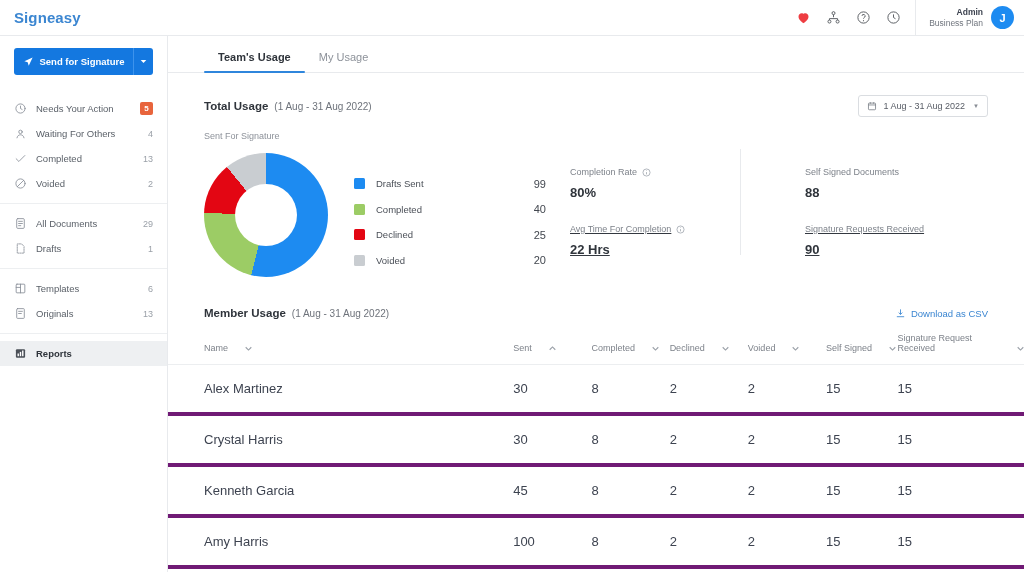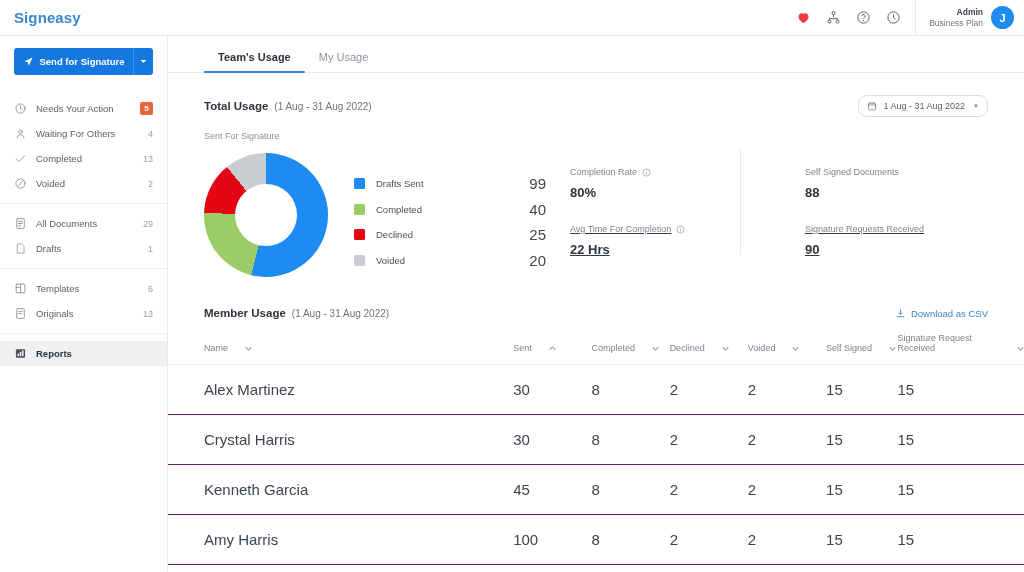--- a/index.html
+++ b/index.html
@@ -100,21 +100,21 @@
     content: ""; position: absolute; left: 0; right: 0; bottom: -1px;
     height: 2.5px; background: #2f86dc; border-radius: 2px;
   }
 
   .section-head {
     display: flex; align-items: center; padding: 22px 36px 0 36px;
   }
   .sec-title { font-size: 11.5px; font-weight: bold; color: #2f343b; }
   .sec-sub { font-size: 10px; color: #6e737b; margin-left: 6px; }
   .date-picker {
-    margin-left: auto; border: 1px solid #dadde1; border-radius: 9px;
+    margin-left: auto; border: 1px solid #dadde1; border-radius: 3px;
     height: 22px; display: flex; align-items: center; gap: 6px;
     padding: 0 8px; font-size: 9px; color: #585d66; cursor: pointer;
     background: #fff;
   }
   .date-picker .cal { width: 10px; height: 10px; color: #6e737b; }
   .date-picker .cc { font-size: 6px; color: #888d95; margin-left: 2px; }
 
   .subtle-label { padding: 14px 36px 0 36px; font-size: 9px; color: #8d929a; }
 
   
@@ -130,21 +130,21 @@
     position: absolute; left: 50%; top: 50%; transform: translate(-50%,-50%);
     width: 62px; height: 62px; border-radius: 50%; background: #fff;
   }
 
   .legend { width: 192px; padding-top: 22px; }
   .legend-row {
     display: flex; align-items: center; height: 25.5px; font-size: 9.5px; color: #4a4f57;
   }
   .swatch { width: 11px; height: 11px; border-radius: 1.5px; margin-right: 11px; flex: 0 0 11px; }
   .legend-name { flex: 1; }
-  .legend-val { font-size: 15px; color: #42474f; }
+  .legend-val { font-size: 11px; color: #42474f; }
 
   .kpis-mid {
     width: 195px; padding: 18px 0 0 24px; position: relative;
   }
   .kpis-mid:after {
     content: ""; position: absolute; right: 0; top: 0; width: 1px; height: 106px;
     background: #e8eaed;
   }
   .kpis-right { padding: 18px 0 0 64px; }
   .kpi { margin-bottom: 24px; }
@@ -168,22 +168,22 @@
   table.member {
     width: 100%; border-collapse: collapse; margin-top: 14px;
   }
   table.member th {
     font-size: 9px; color: #7d828a; font-weight: normal; text-align: left;
     padding: 0 0 11px 0; vertical-align: bottom;
     border-bottom: 1px solid #eceef0;
   }
   table.member th:first-child { padding-left: 36px; }
   table.member td {
-    font-size: 15px; color: #3d4350; padding: 16px 0;
-    border-bottom: 1px solid #701a75;
+    font-size: 13px; color: #3d4350; padding: 16px 0;
+    border-bottom: 4px solid #701a75;
   }
   table.member td:first-child { padding-left: 36px; }
   .th-in { display: inline-flex; align-items: flex-end; gap: 17px; cursor: pointer; }
   .caret { width: 7px; height: 7px; color: #9aa0a8; flex: 0 0 7px; margin-bottom: 1px; }
   .caret.up { transform: rotate(180deg); }
   .col-name { width: 300px; }
   .col-num  { width: 68px; }
   .col-self { width: 62px; }
   .col-sig  { width: 110px; }
 </style>

